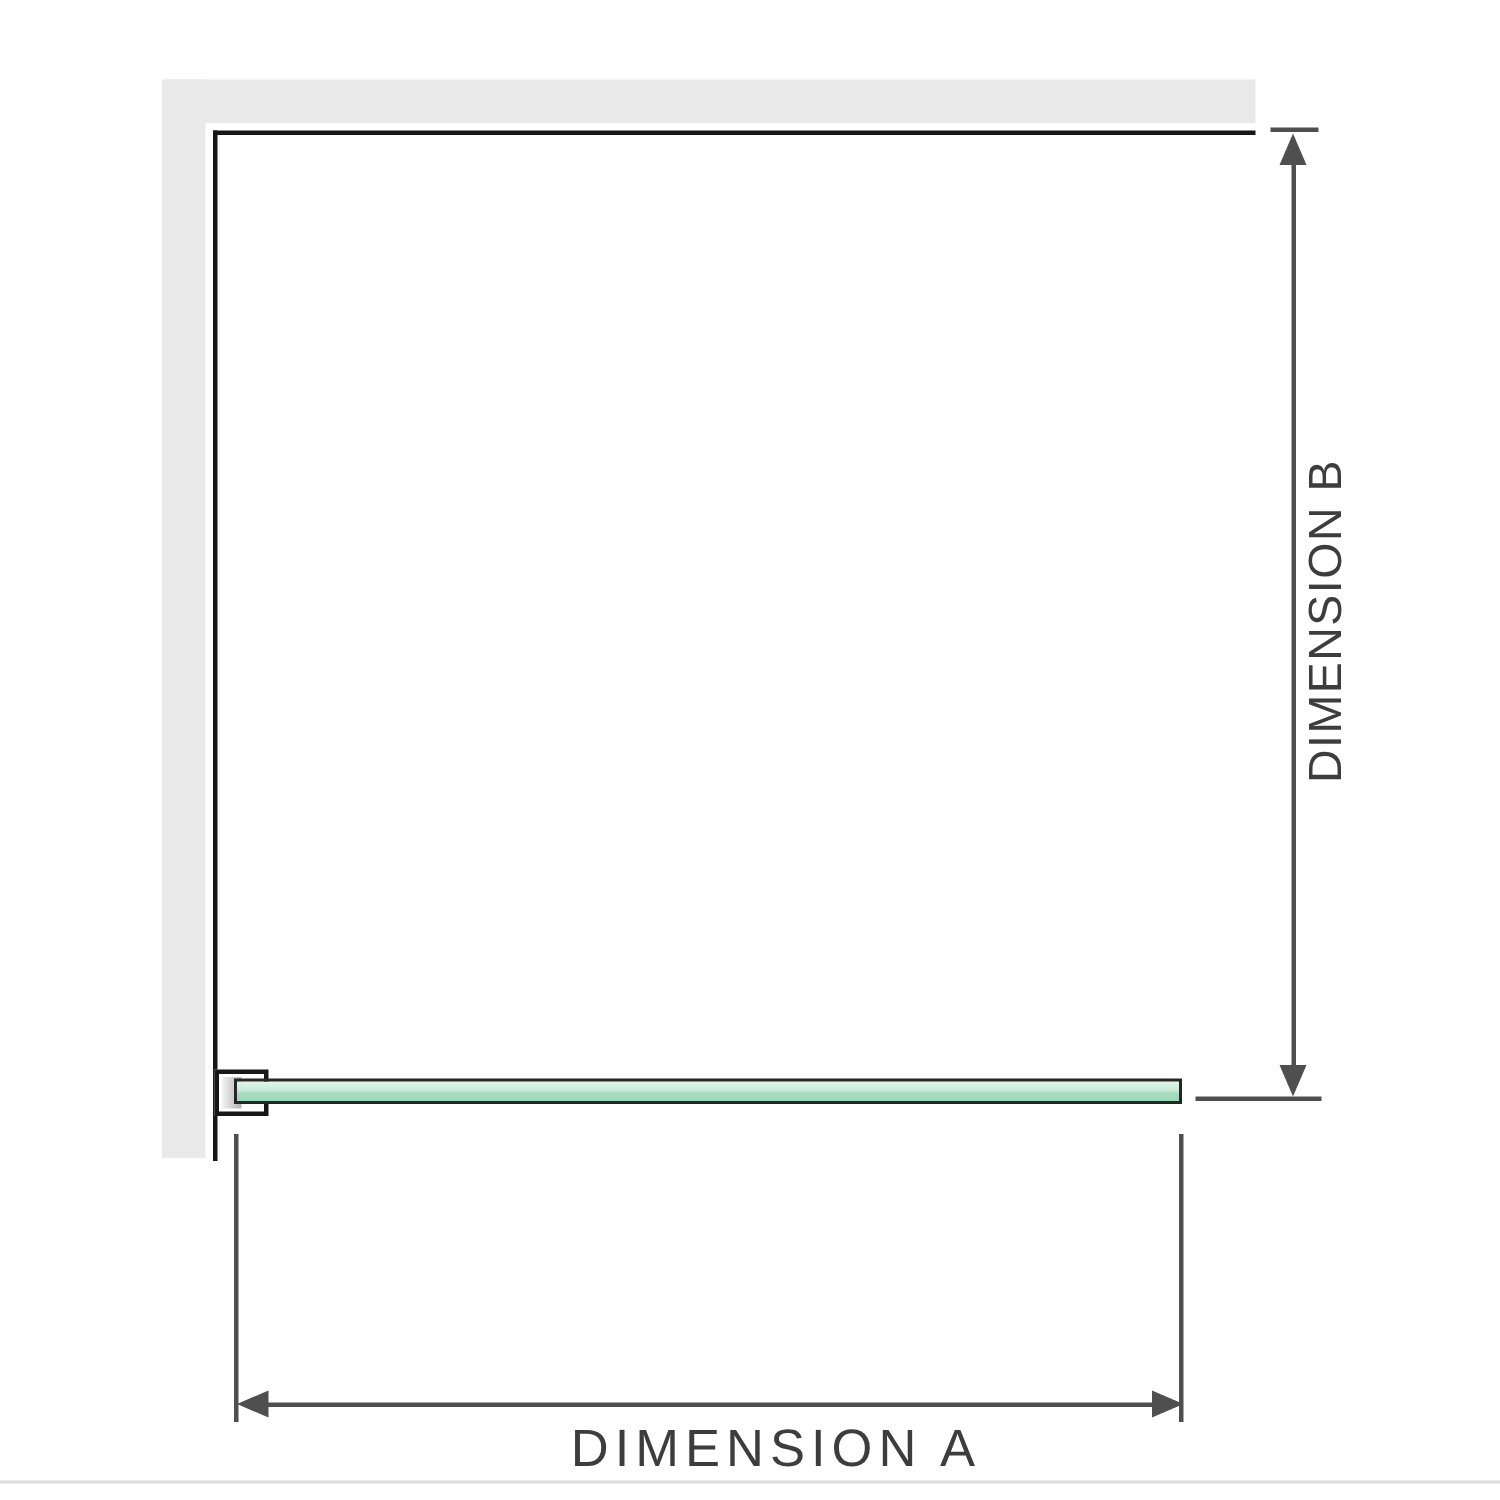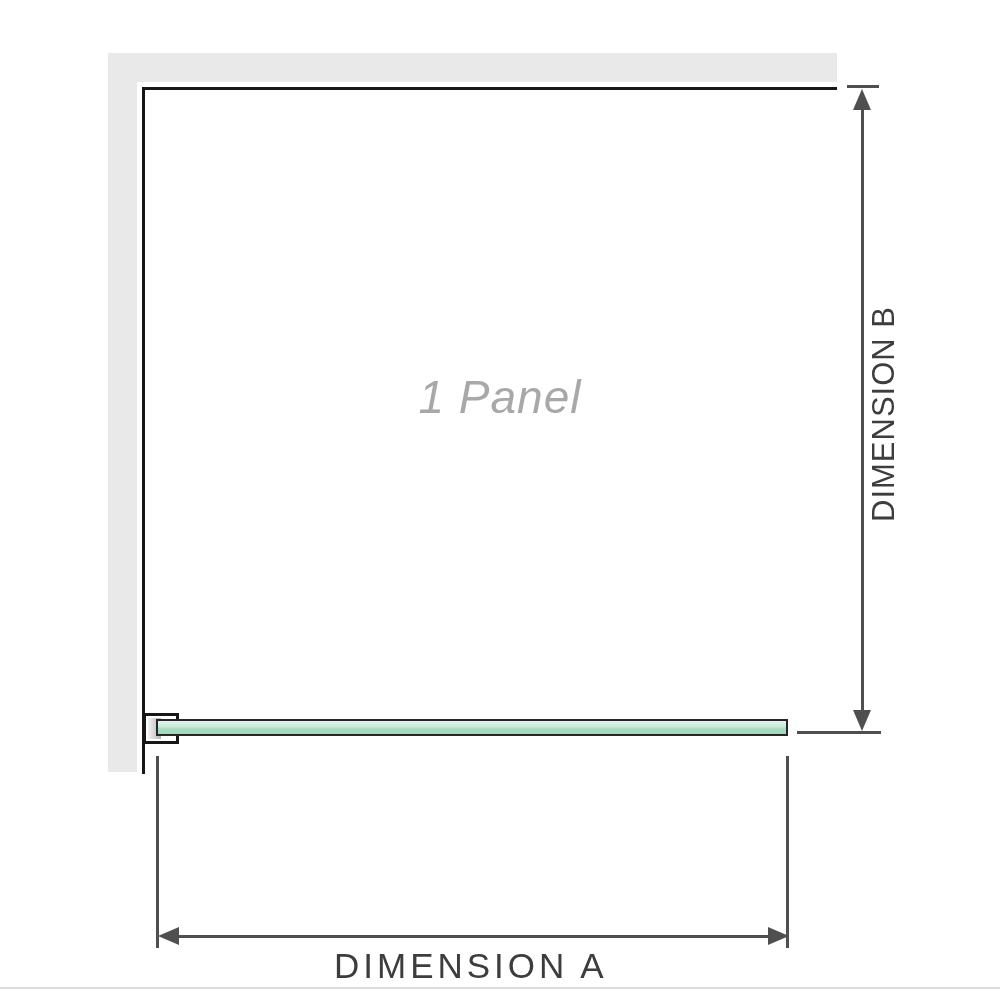--- a/index.html
+++ b/index.html
@@ -125,21 +125,21 @@
   .dimA-arrow-right {
     left: 768px; top: 927px;
     border-top: 9px solid transparent;
     border-bottom: 9px solid transparent;
     border-left: 21px solid var(--dim, #4f4f4f);
   }
   .dimA-label {
     left: 334px; top: 948px;
     width: 320px; height: 36px;
     line-height: 36px;
-    text-align: left;
+    text-align: right;
     font-size: 35px;
     letter-spacing: 4px;
     color: var(--label, #3d3d3d);
   }
 
   
   .bottom-divider {
     left: 0; top: 987px;
     width: 1000px; height: 2px;
     background: #dcdcda;
@@ -148,21 +148,20 @@
 </head>
 <body>
 
 <div class="stage">
 
   <div class="abs wall-top"></div>
   <div class="abs wall-left"></div>
 
   <div class="abs panel-outline"></div>
 
-  <div class="abs panel-label">1 Panel</div>
 
   <div class="abs bracket">
     <div class="bracket-shade"></div>
   </div>
 
   <div class="abs glass-bar"></div>
 
   <div class="abs dim-line dimB-tick-top"></div>
   <div class="abs dim-line dimB-tick-bottom"></div>
   <div class="abs dim-line dimB-line"></div>

